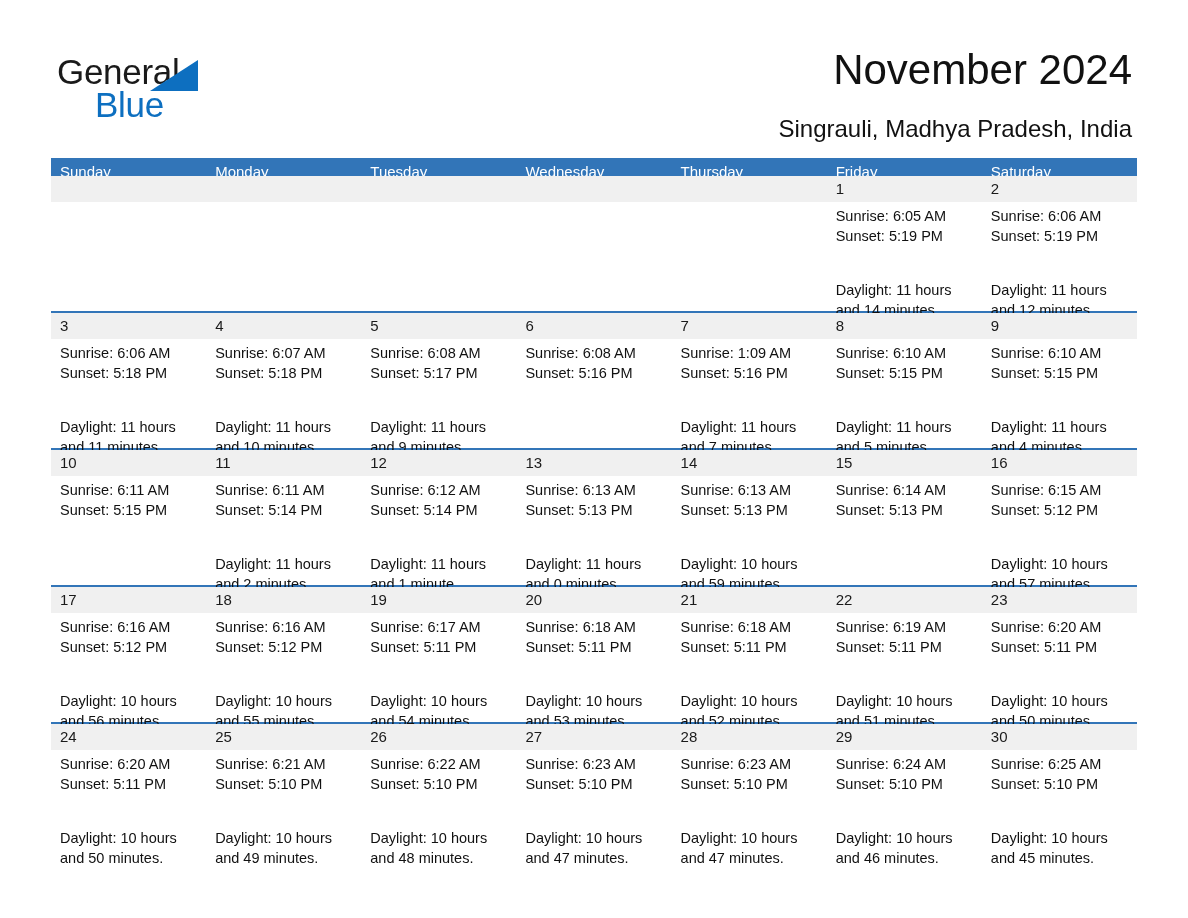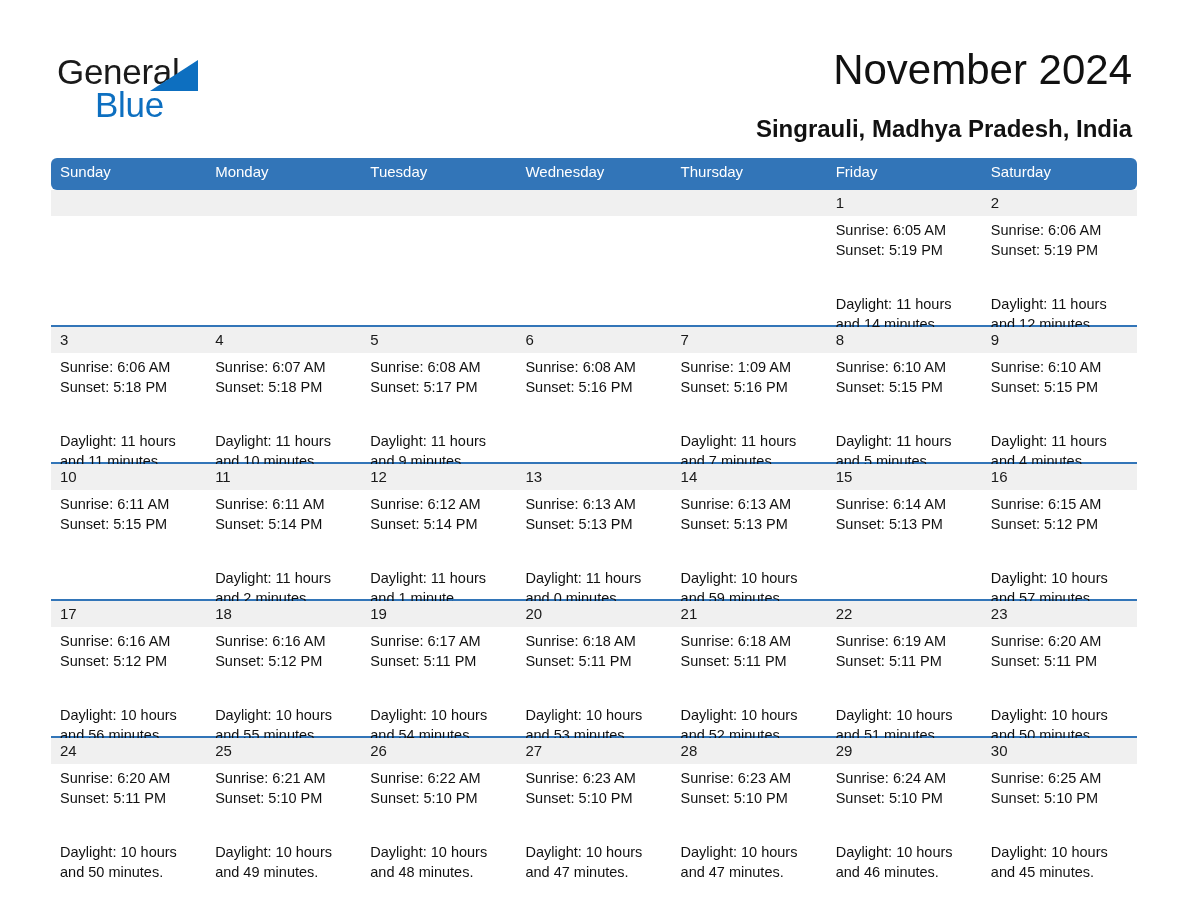--- a/index.html
+++ b/index.html
@@ -76,39 +76,38 @@
     text-align: right;
     white-space: nowrap;
     margin-left: 34px;
   }
   .subtitle {
     position: absolute;
     right: 56px;
     top: 114px;
     font-size: 24px;
     line-height: 30px;
-    font-weight: 700;
+    font-weight: 400;
     color: #111111;
     text-align: right;
     white-space: nowrap;
   }
 
   
   .calendar {
     position: absolute;
     left: 51px;
     top: 158px;
     width: 1086px;
   }
 
   .weekday-row {
     display: flex;
     background: #3275b8;
-    height: 32px;
-    border-radius: 6px;
+    height: 18px;
   }
   .weekday {
     flex: 1 1 0;
     min-width: 0;
     color: #ffffff;
     font-size: 15px;
     line-height: 28px;
     padding-left: 9px;
     box-sizing: border-box;
     white-space: nowrap;

